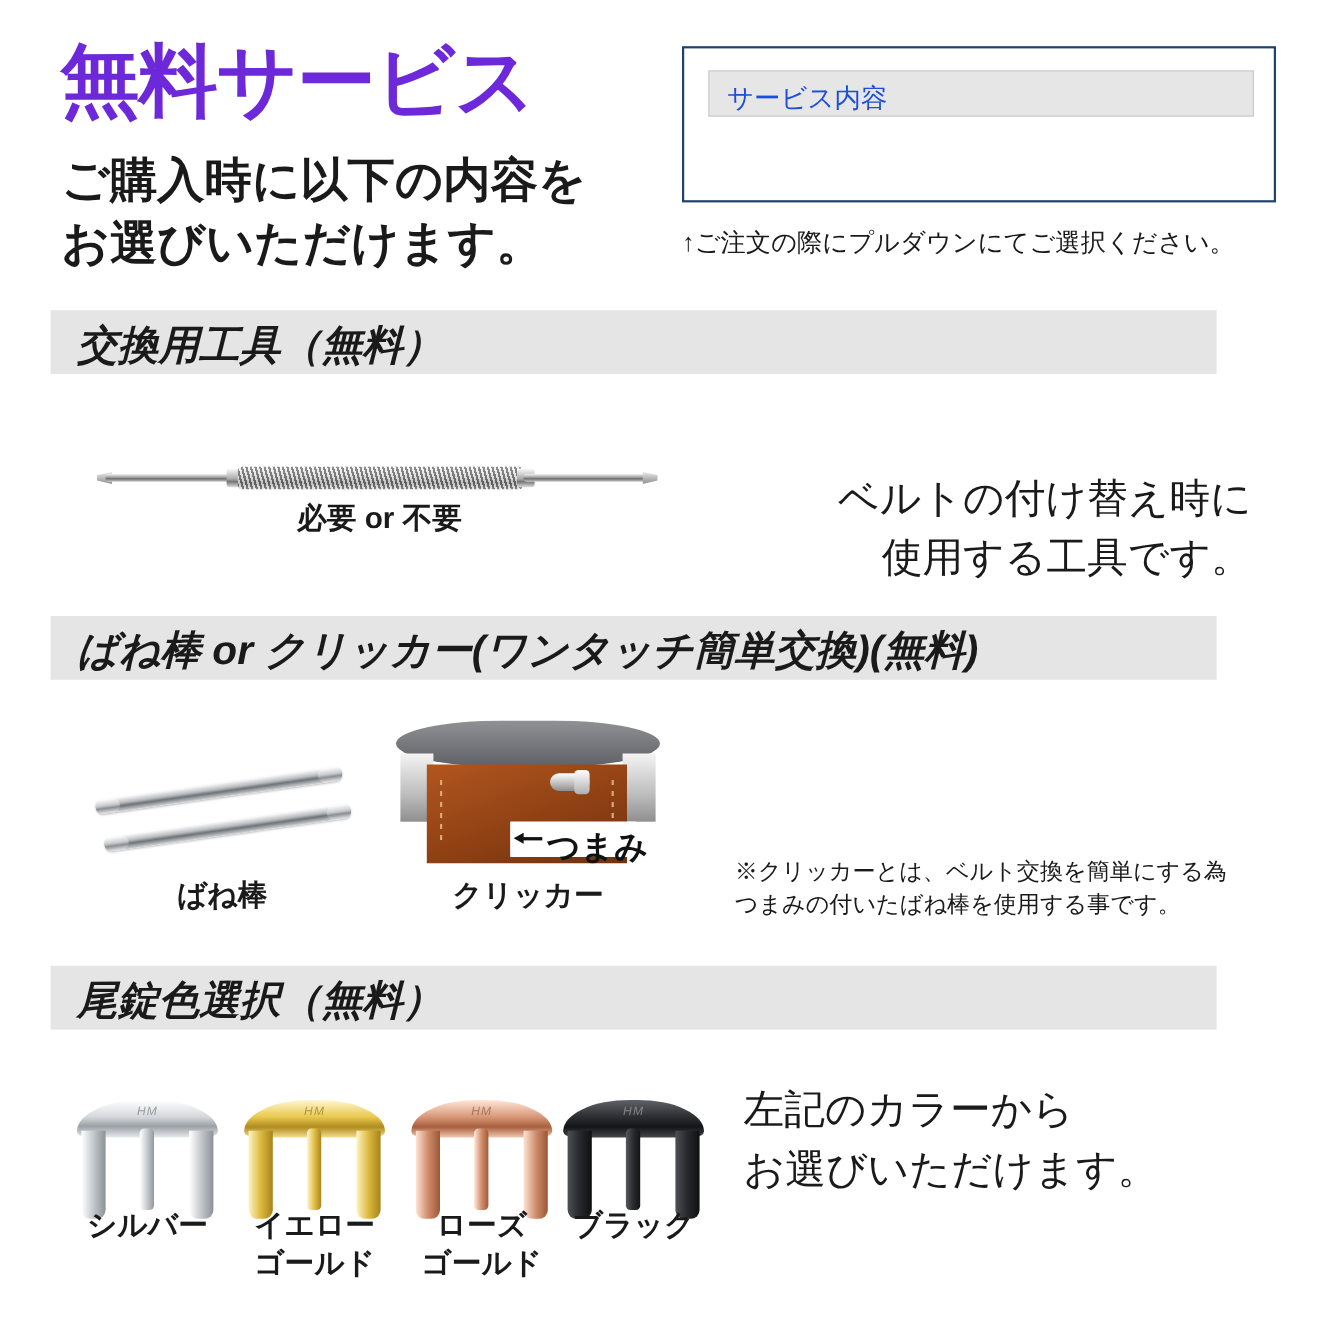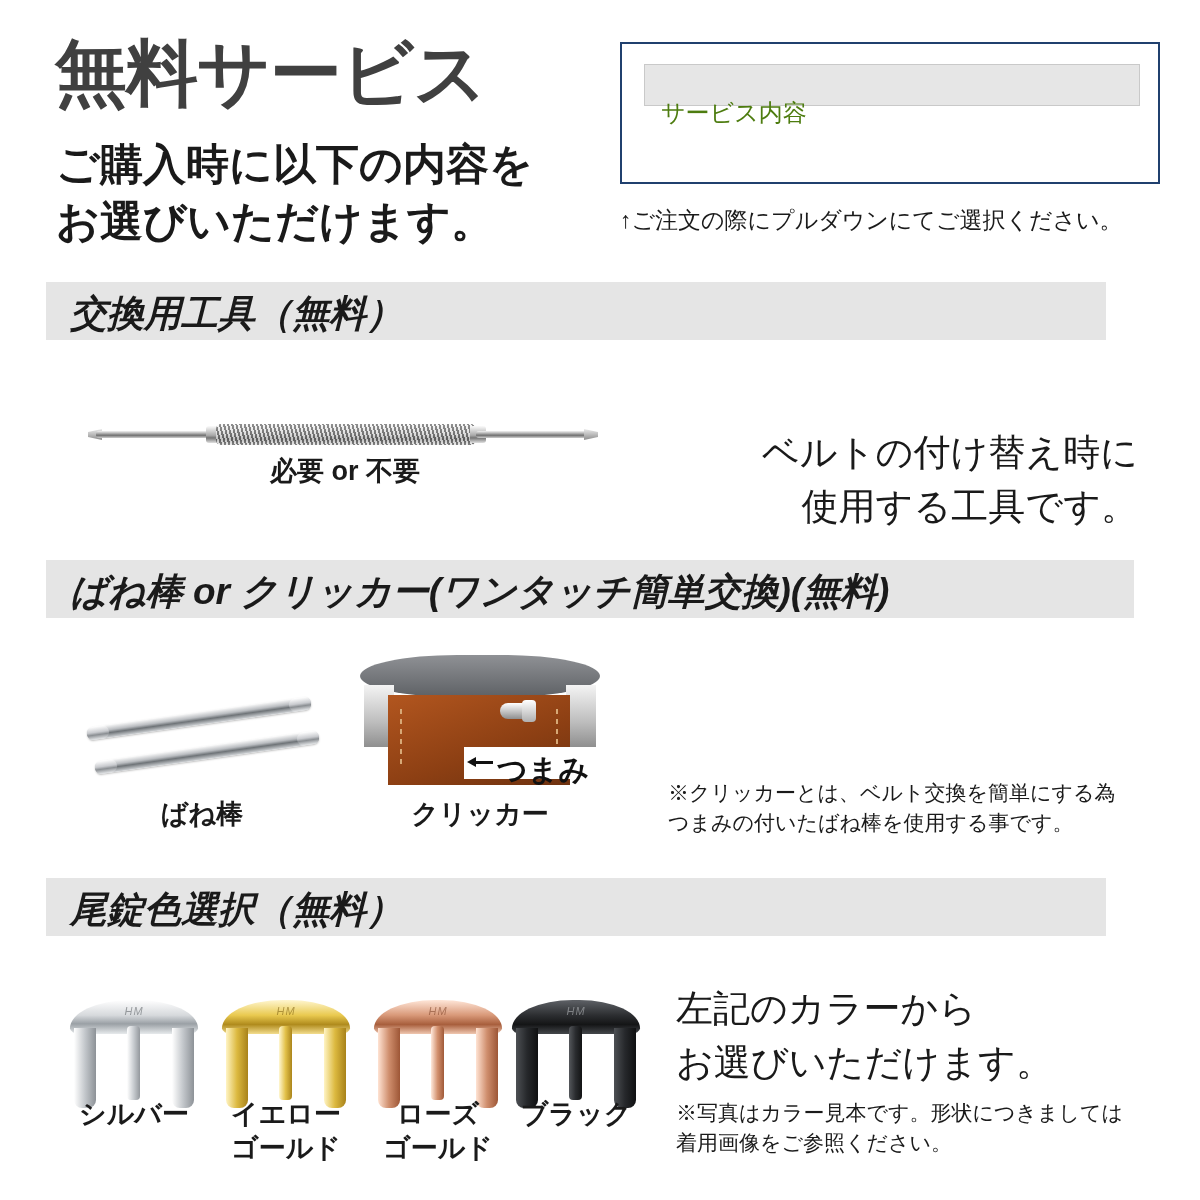--- a/index.html
+++ b/index.html
@@ -27,21 +27,21 @@
     left: 0; top: 0;
     width: 1200px;
     height: 250px;
   }
   .title-main {
     position: absolute;
     left: 55px;
     top: 26px;
     font-size: 72px;
     font-weight: bold;
-    color: #404040;
+    color: #6d28d9;
     letter-spacing: -1px;
     white-space: nowrap;
   }
   .title-sub {
     position: absolute;
     left: 56px;
     top: 136px;
     font-size: 43px;
     font-weight: bold;
     color: #1a1a1a;
@@ -68,22 +68,21 @@
     height: 42px;
     background: #e6e6e6;
     border: 1px solid #c9c9c9;
     box-sizing: border-box;
   }
   .select-label-bar span {
     position: absolute;
     left: 16px;
     top: 8px;
     font-size: 24px;
-    color: #4d7c0f;
-    margin-top: 24px;
+    color: #1d4ed8;
   }
   .select-control {
     position: absolute;
     left: 22px;
     top: 62px;
     width: 496px;
     height: 56px;
     background: #ffffff;
     border: 1px solid #b6b6b6;
     box-sizing: border-box;
@@ -426,21 +425,21 @@
     <div class="collar c2"></div>
     <div class="shaft right"></div>
     <div class="tip t2"></div>
   </div>
 
   <div class="caption" style="left:160px; top:455px; width:370px;">必要 or 不要</div>
 
   <div class="right-text" style="left:668px; top:426px; width:470px;text-align:right;">ベルトの付け替え時に
 使用する工具です。</div>
 
-  <div class="section-bar" style="top:560px;padding-left:28px;">
+  <div class="section-bar" style="top:560px;">
     <div class="bar-text">ばね棒 or クリッカー(ワンタッチ簡単交換)(無料)</div>
   </div>
 
   <div class="springbars">
     <div class="springbar sb1">
       <div class="cap l"></div>
       <div class="cap r"></div>
     </div>
     <div class="springbar sb2">
       <div class="cap l"></div>
@@ -510,16 +509,14 @@
     <div class="top"></div>
     <div class="logo">HM</div>
     <div class="leg l"></div>
     <div class="leg r"></div>
     <div class="tongue"></div>
   </div>
   <div class="caption" style="left:492px; top:1098px; width:168px;">ブラック</div>
 
   <div class="right-text" style="left:676px; top:982px; width:470px;">左記のカラーから
 お選びいただけます。</div>
-  <div class="right-note" style="left:676px; top:1098px; width:470px;">※写真はカラー見本です。形状につきましては
-着用画像をご参照ください。</div>
 
 </div>
 
 </body></html>

